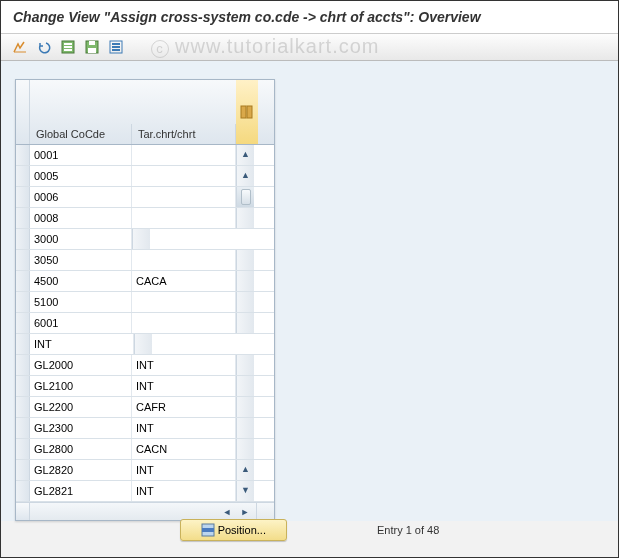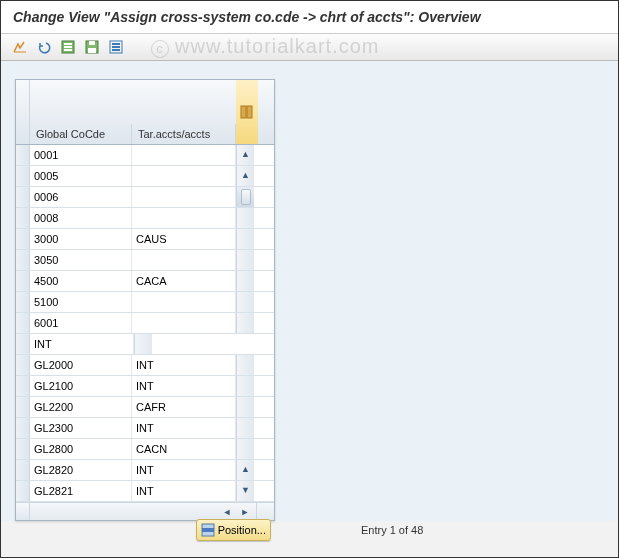--- a/index.html
+++ b/index.html
@@ -118,21 +118,21 @@
     .hscroll { flex:1; display:flex; justify-content:flex-end; align-items:center; padding:0 4px; gap:4px;}
     .footer-area {
       position:absolute;
       bottom:16px;left:0;width:100%;
       display:flex;align-items:center;justify-content:center;gap:90px;
     }
     .position-btn {
       display:inline-flex;align-items:center;gap:3px;
       background:linear-gradient(#fdf3c6,#f3dd8a);
       border:1px solid #c9b25b;border-radius:3px;
-      padding:3px 4px;
+      padding:3px 20px;
       font-size:11px;cursor:pointer;
       box-shadow:0 1px 1px rgba(0,0,0,0.2);
     }
     .status-text { font-size:11px;color:#333; }
     .watermark {
       position:absolute;top:34px;left:150px;
       font-size:20px;color:rgba(150,150,150,0.35);
       letter-spacing:1px;font-family:Liberation Sans, sans-serif;
       pointer-events:none;
     }
@@ -181,21 +181,21 @@
   </span>
 </div>
 
 <div class="watermark"><span class="cc">c</span><span>www.tutorialkart.com</span></div>
 
 <div class="content">
   <div class="table-wrap">
     <div class="thead">
       <div class="rowmark-h"></div>
       <div class="th col1">Global CoCde</div>
-      <div class="th col2">Tar.accts/accts</div>
+      <div class="th col2">Tar.chrt/chrt</div>
       <div class="settings-h">
         <svg width="14" height="14" viewBox="0 0 14 14">
             <rect x="1" y="1" width="5" height="12" fill="#d9a84a" stroke="#a87a20"></rect>
             <rect x="7" y="1" width="5" height="12" fill="#d9a84a" stroke="#a87a20"></rect>
           </svg>
       </div>
     </div>
     <div class="tbody" id="tbody">
         <div class="row">
           <div class="rowmark"></div>
@@ -240,23 +240,20 @@
           </div>
           <div class="cell col2">
             <input style="">
           </div>
           <div class="vscroll"></div>
         </div>
         <div class="row">
           <div class="rowmark"></div>
           <div class="cell col1">
             <input value="3000" style="">
-          </div>
-          <div class="cell col2">
-            <input value="CAUS" style="">
           </div>
           <div class="vscroll"></div>
         </div>
         <div class="row">
           <div class="rowmark"></div>
           <div class="cell col1">
             <input value="3050" style="">
           </div>
           <div class="cell col2">
             <input style="">

